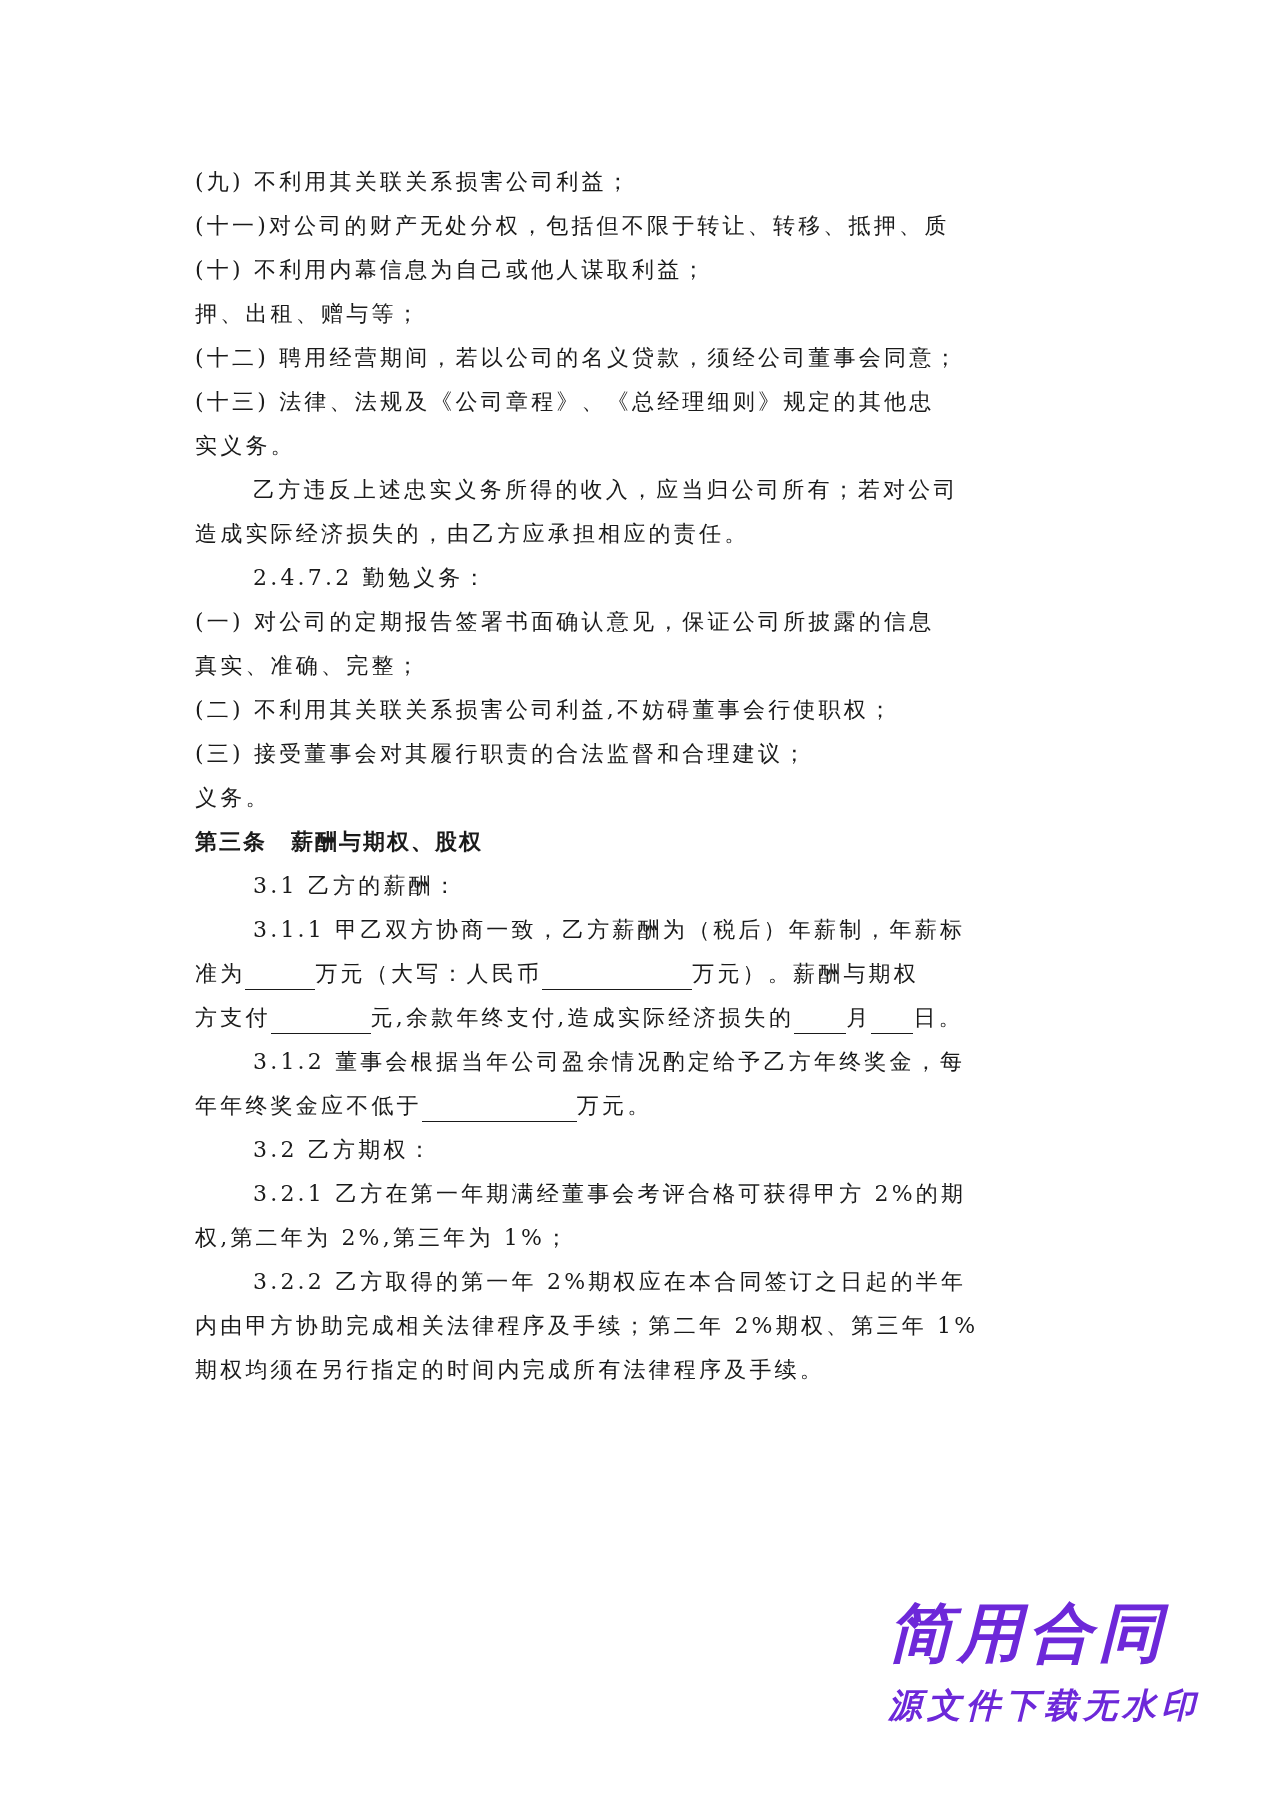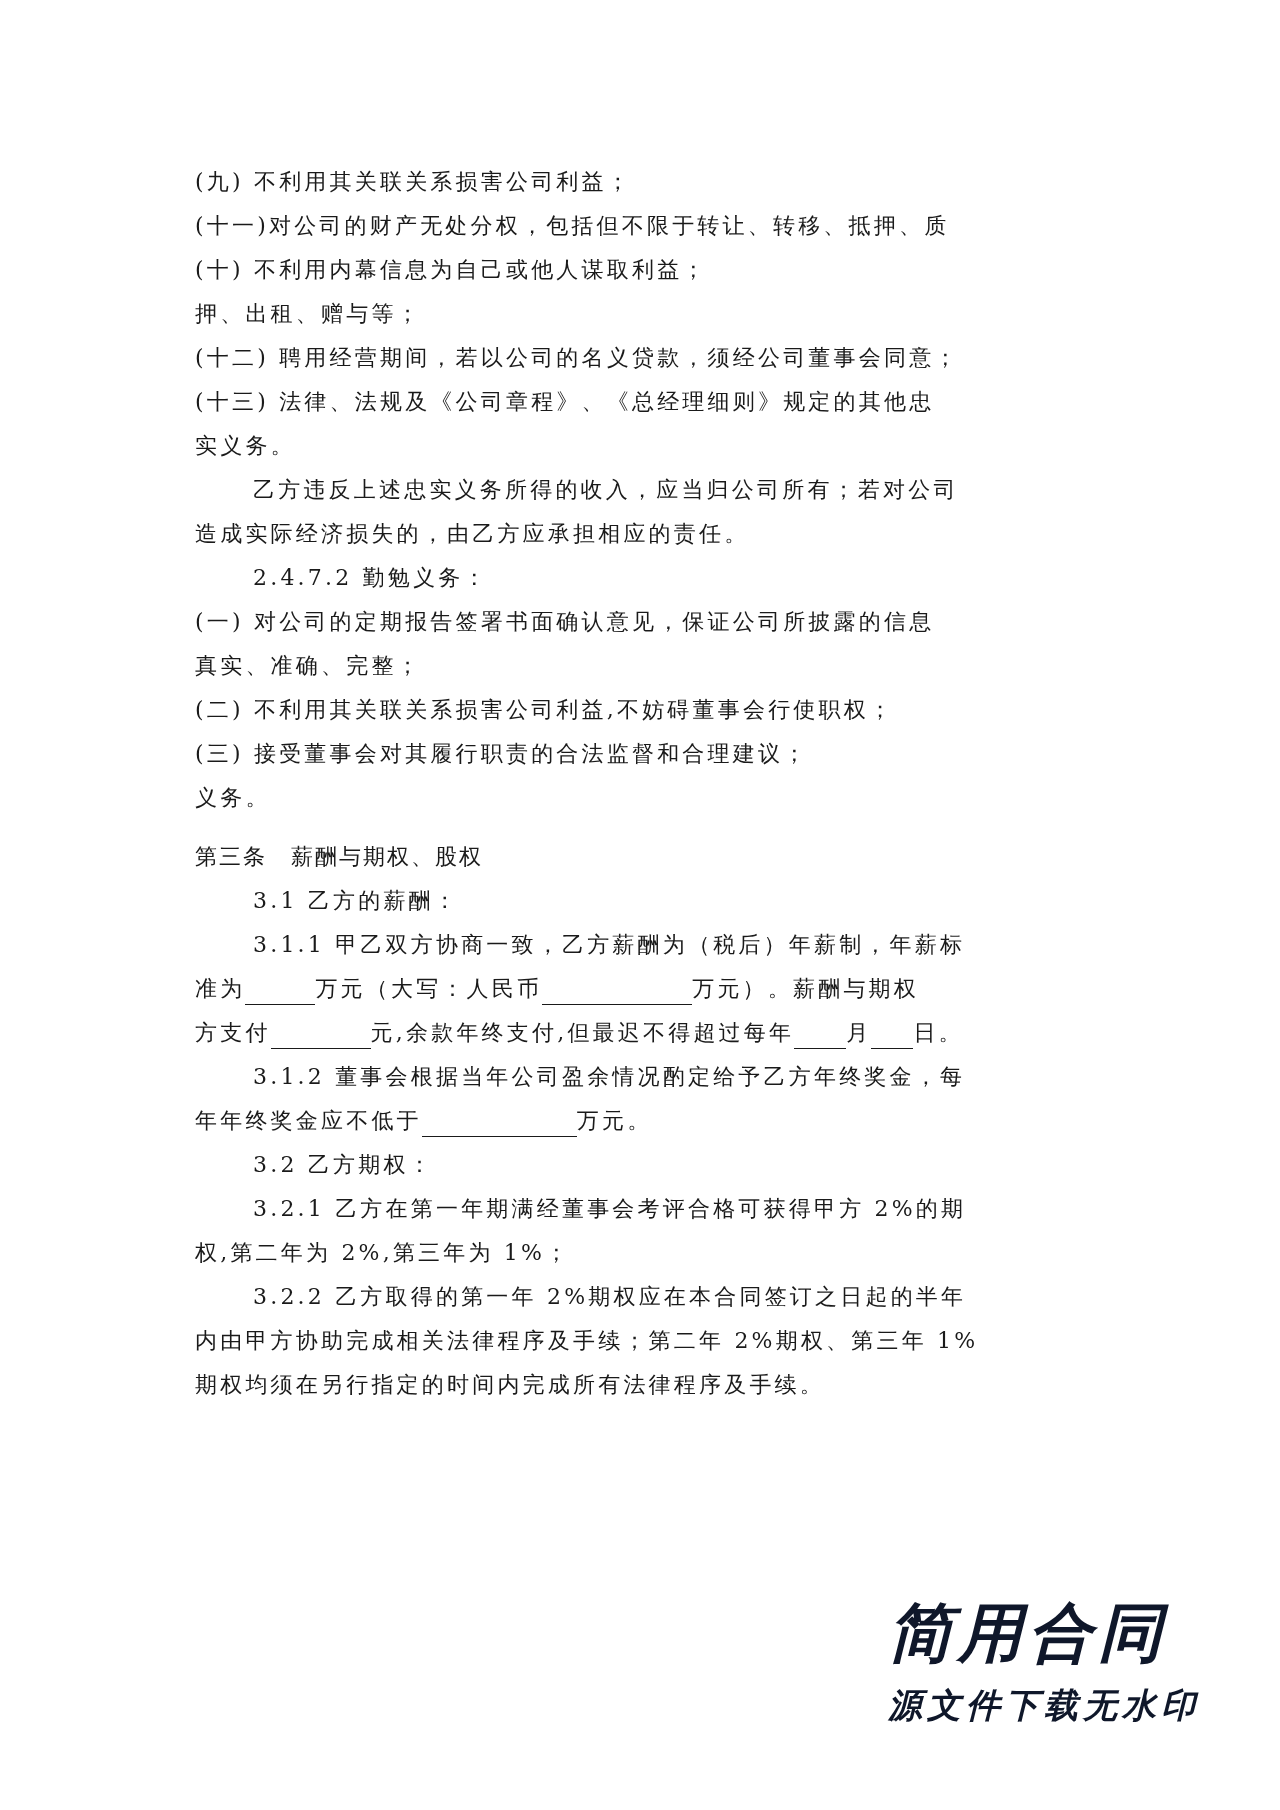--- a/index.html
+++ b/index.html
@@ -24,34 +24,33 @@
     .line {
       font-size: 22px;
       line-height: 44px;
       height: 44px;
       white-space: nowrap;
       letter-spacing: 3.2px;
     }
     .indent { padding-left: 58px; }
     .heading {
       font-family: "DejaVu Sans", "Liberation Sans", sans-serif;
-      font-weight: normal;
+      font-weight: bold;
       letter-spacing: 2px;
-      margin-top: 15px;
     }
     .blank {
       display: inline-block;
       border-bottom: 1.5px solid #1a1a1a;
       height: 32px;
       vertical-align: bottom;
       margin-bottom: 6px;
     }
     .watermark {
       position: absolute;
-      color: #0f172a;
+      color: #6d28d9;
       font-family: "DejaVu Sans", "Liberation Sans", sans-serif;
       font-weight: bold;
       font-style: italic;
       white-space: nowrap;
     }
     .wm-main {
       left: 888px;
       top: 1590px;
       font-size: 64px;
       letter-spacing: 6px;
@@ -83,21 +82,21 @@
   <div class="line">(二) 不利用其关联关系损害公司利益,不妨碍董事会行使职权；</div>
   <div class="line">(三) 接受董事会对其履行职责的合法监督和合理建议；</div>
   <div class="line">义务。</div>
   <div class="line heading">第三条　薪酬与期权、股权</div>
   <div class="line indent">3.1 乙方的薪酬：</div>
   <div class="line indent">3.1.1 甲乙双方协商一致，乙方薪酬为（税后）年薪制，年薪标</div>
   <div class="line">
     <span>准为</span><span class="blank" style="width:70px"></span><span>万元（大写：人民币</span><span class="blank" style="width:150px"></span><span>万元）。薪酬与期权</span>
   </div>
   <div class="line">
-    <span>方支付</span><span class="blank" style="width:100px"></span><span>元,余款年终支付,但最迟不得超过每年</span><span class="blank" style="width:52px"></span><span>月</span><span class="blank" style="width:42px"></span><span>日。</span>
+    <span>方支付</span><span class="blank" style="width:100px"></span><span>元,余款年终支付,造成实际经济损失的</span><span class="blank" style="width:52px"></span><span>月</span><span class="blank" style="width:42px"></span><span>日。</span>
   </div>
   <div class="line indent">3.1.2 董事会根据当年公司盈余情况酌定给予乙方年终奖金，每</div>
   <div class="line">
     <span>年年终奖金应不低于</span><span class="blank" style="width:155px"></span><span>万元。</span>
   </div>
   <div class="line indent">3.2 乙方期权：</div>
   <div class="line indent">3.2.1 乙方在第一年期满经董事会考评合格可获得甲方 2%的期</div>
   <div class="line">权,第二年为 2%,第三年为 1%；</div>
   <div class="line indent">3.2.2 乙方取得的第一年 2%期权应在本合同签订之日起的半年</div>
   <div class="line">内由甲方协助完成相关法律程序及手续；第二年 2%期权、第三年 1%</div>

